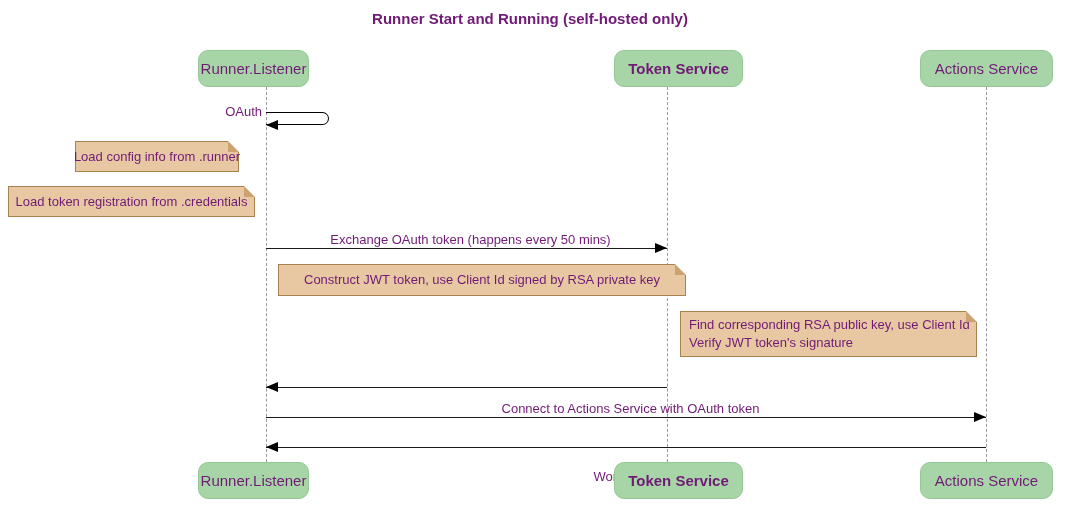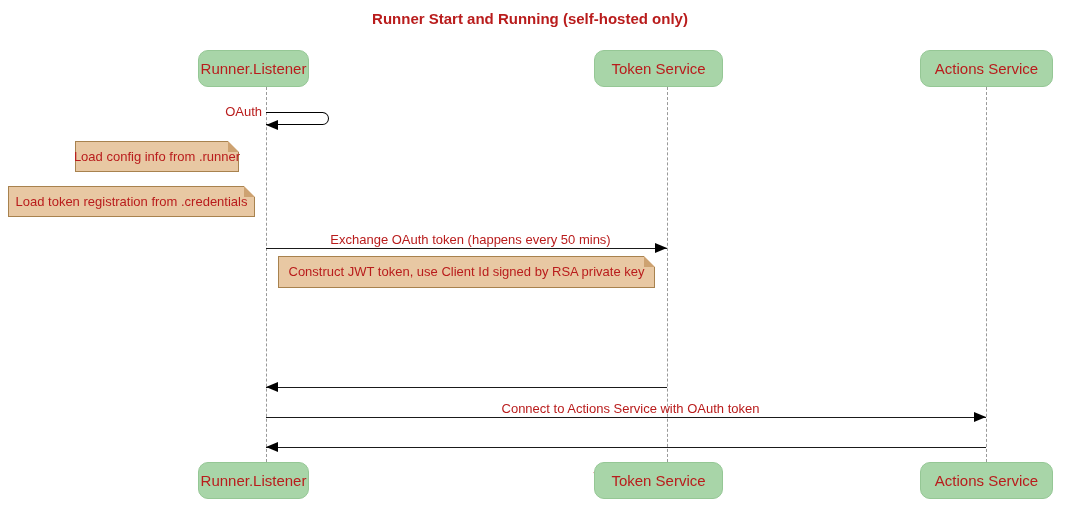--- a/index.html
+++ b/index.html
@@ -1,39 +1,39 @@
 <!DOCTYPE html>
 <html><head>
 <meta charset="utf-8">
 <style>
   html,body { margin:0; padding:0; background:#ffffff; }
   .diagram {
     position:relative;
     width:1070px; height:525px;
     background:#ffffff;
     font-family:"Liberation Sans", sans-serif;
-    color:#b91c1c;
+    color:#701a75;
     overflow:hidden;
   }
   .title {
     position:absolute; top:10px; left:530px;
     transform:translateX(-50%);
     font-size:15px; font-weight:bold; white-space:nowrap;
   }
   .participant {
     position:absolute; height:37px;
     background:#a8d5a8;
     border:1px solid #95c795;
     border-radius:10px;
     display:flex; align-items:center; justify-content:center;
     font-size:15px; white-space:nowrap;
     box-sizing:border-box;
   }
   .p-runner  { left:198px; width:111px; }
-  .p-token   { left:594px; width:129px; }
+  .p-token   { left:614px; width:129px;font-weight:bold; }
   .p-actions { left:920px; width:133px; }
   .row-top    { top:50px; }
   .row-bottom { top:462px; }
 
   .lifeline {
     position:absolute; top:87px; height:375px; width:0;
     border-left:1px dashed #999999;
   }
   .ll-runner  { left:266px; }
   .ll-token   { left:667px; }
@@ -77,21 +77,21 @@
   .note::after {
     content:""; position:absolute; top:-1px; right:-1px;
     border-width:0 11px 11px 0; border-style:solid;
     border-color:#ffffff #ffffff #cda271 #cda271;
   }
   .note-center { align-items:center; text-align:center; }
   .note-left   { align-items:flex-start; text-align:left; padding-left:8px; }
   .note-line { line-height:18px; white-space:nowrap; }
   .n-config  { left:75px;  top:141px; width:164px; height:31px; }
   .n-cred    { left:8px;   top:186px; width:247px; height:31px; }
-  .n-jwt     { left:278px; top:256px; width:377px; height:32px; }
+  .n-jwt     { left:278px; top:264px; width:408px; height:32px; }
   .n-rsa     { left:680px; top:311px; width:297px; height:46px; }
 
   
   .m1-line { left:266px; top:248px; width:401px; }
   .m1-head { left:655px; top:243px; }
   .m1-label { left:466px; top:233px; }
 
   .m2-line { left:266px; top:387px; width:401px; }
   .m2-head { left:266px; top:382px; }
   .m2-label { left:463px; top:371px; }
@@ -137,20 +137,24 @@
   </div>
 
   <div class="msg-label m1-label">Exchange OAuth token (happens every 50 mins)</div>
   <div class="msg-line m1-line"></div>
   <div class="arrowhead ah-right m1-head"></div>
 
   <div class="note note-center n-jwt">
     <div class="note-line">Construct JWT token, use Client Id signed by RSA private key</div>
   </div>
 
+  <div class="note note-left n-rsa">
+    <div class="note-line">Find corresponding RSA public key, use Client Id</div>
+    <div class="note-line">Verify JWT token's signature</div>
+  </div>
 
   <div class="msg-line m2-line"></div>
   <div class="arrowhead ah-left m2-head"></div>
 
   <div class="msg-label m3-label">Connect to Actions Service with OAuth token</div>
   <div class="msg-line m3-line"></div>
   <div class="arrowhead ah-right m3-head"></div>
 
   <div class="msg-label m4-label">Workflow job</div>
   <div class="msg-line m4-line"></div>

